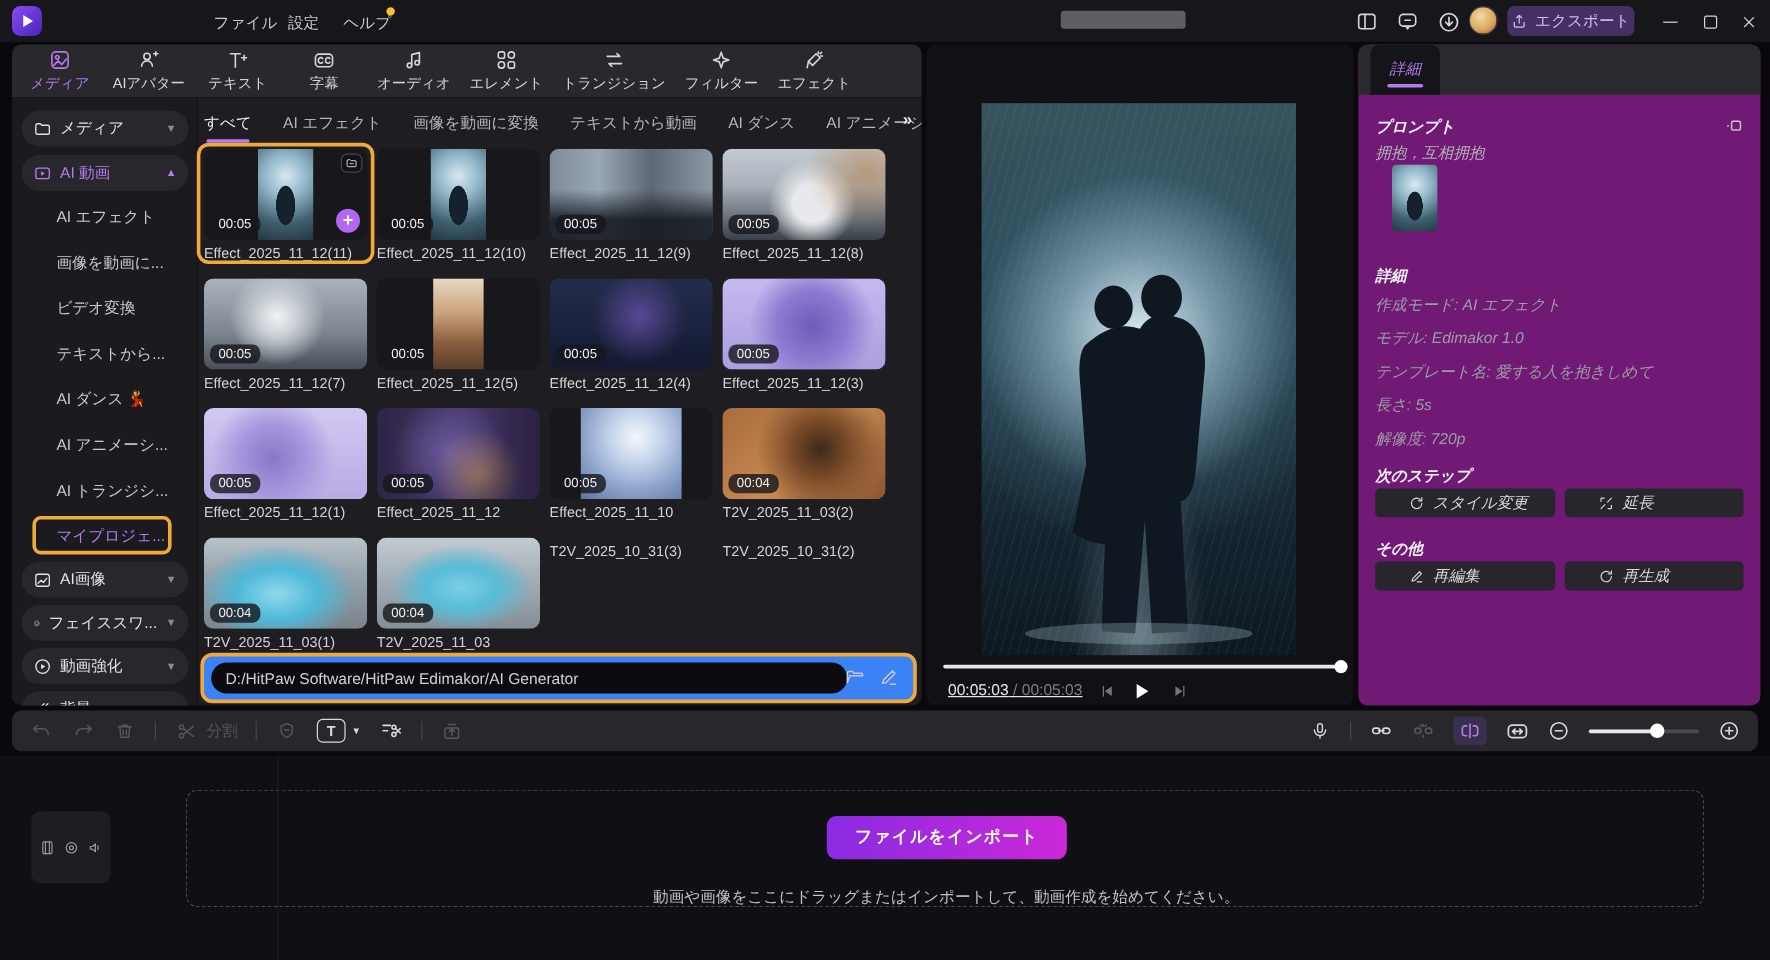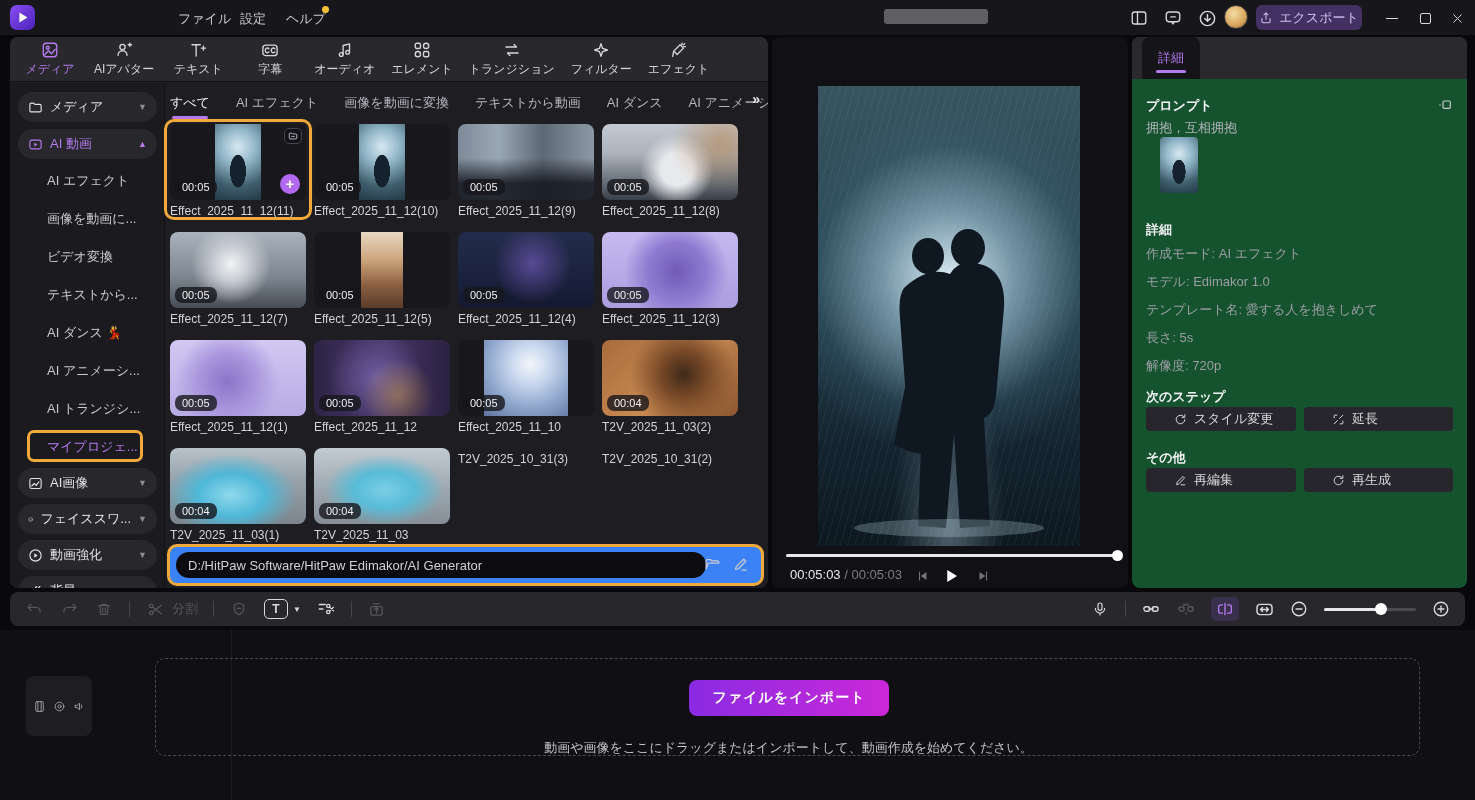--- a/index.html
+++ b/index.html
@@ -18,21 +18,21 @@
   #redacted { position:absolute; left:884px; top:9px; width:104px; height:15px; border-radius:3px; background:#5e5e63; }
   .tb-icon { position:absolute; top:7px; width:22px; height:22px; color:#d6d6da; display:flex; align-items:center; justify-content:center; }
   #avatar { position:absolute; left:1224px; top:5px; width:24px; height:24px; border-radius:50%; background:radial-gradient(circle at 40% 35%, #f2dca4, #d8a45c 60%, #8a5a2e); border:1px solid #3a3a40; }
   #export-btn { position:absolute; left:1256px; top:5px; width:106px; height:25px; border-radius:6px; background:#453064; color:#cfc0ee; display:flex; align-items:center; justify-content:center; gap:6px; font-size:13px; }
   .winctl { position:absolute; top:8px; width:20px; height:20px; display:flex; align-items:center; justify-content:center; color:#d8d8dc; }
 
   
   .panel { position:absolute; border-radius:8px; overflow:hidden; }
   #panel-left   { left:10px;   top:37px; width:758px; height:551px; background:#1d1d22; }
   #panel-player { left:772px;  top:37px; width:356px; height:551px; background:#101015; }
-  #panel-detail { left:1132px; top:37px; width:335px; height:551px; background:#14532d; }
+  #panel-detail { left:1132px; top:37px; width:335px; height:551px; background:#701a75;font-style:italic; }
 
   
   #ribbon { position:absolute; left:0; top:0; width:758px; height:45px; background:#29292d; display:flex; align-items:center; padding-left:8px; gap:8px; border-bottom:1px solid #121216; }
   .rtab { display:flex; flex-direction:column; align-items:center; gap:2px; color:#d6d6da; min-width:64px; padding:2px 4px; cursor:default; }
   .rtab .rlabel { font-size:12px; white-space:nowrap; }
   .rtab.active { color:#b57bee; }
 
   
   #sidebar { position:absolute; left:0; top:46px; width:155px; bottom:0; background:#1a1a1f; border-right:1px solid #101014; }
   .sgroup { position:absolute; left:8px; width:139px; height:30px; border-radius:16px; background:#27272c; display:flex; align-items:center; padding:0 10px; gap:7px; color:#e2e2e6; font-size:13px; white-space:nowrap; }
@@ -85,21 +85,21 @@
 
   
   .phead { position:absolute; left:0; top:0; right:0; height:42px; background:#2a2a2e; display:flex; align-items:center; padding-left:18px; color:#e2e2e6; font-size:13px; }
   #video { position:absolute; left:46px; top:49px; width:262px; height:460px; background:
       radial-gradient(ellipse at 50% 96%, rgba(190,220,235,0.35), rgba(190,220,235,0) 30%),
       radial-gradient(circle at 50% 42%, rgba(228,244,252,0.95) 0%, rgba(160,195,214,0.65) 22%, rgba(70,110,132,0.25) 45%, rgba(0,0,0,0) 60%),
       repeating-linear-gradient(105deg, rgba(255,255,255,0.05) 0 1px, rgba(255,255,255,0) 1px 7px),
       linear-gradient(180deg,#37545f 0%,#24404d 45%,#13232e 80%,#0d1820 100%); }
   #vprog { position:absolute; left:14px; top:517px; width:332px; height:3px; border-radius:2px; background:#e8e8ec; }
   #vknob { position:absolute; right:-5px; top:-4px; width:11px; height:11px; border-radius:50%; background:#fff; }
-  #vtime { position:absolute; left:18px; top:530px; font-size:13px; color:#e8e8ec; white-space:nowrap; }
+  #vtime { position:absolute; left:18px; top:530px; font-size:13px; color:#e8e8ec; white-space:nowrap;text-decoration:underline; }
   #vtime .sep, #vtime .tot { color:#7d7d84; }
   .pctl { position:absolute; top:527px; display:flex; align-items:center; justify-content:center; width:26px; height:24px; }
 
   
   #dtab { position:absolute; left:10px; top:0; width:58px; height:42px; background:#141419; border-radius:8px 8px 0 0; display:flex; align-items:center; justify-content:center; color:#b57bee; font-size:13px; }
   #dtab::after { content:""; position:absolute; bottom:6px; left:14px; width:30px; height:3px; border-radius:2px; background:#b57bee; }
   .dlabel { position:absolute; left:14px; color:#f0f0f3; font-size:13px; font-weight:bold; white-space:nowrap; }
   .dtext  { position:absolute; left:14px; color:#9d9da5; font-size:13px; white-space:nowrap; }
   #dthumb { position:absolute; left:28px; top:100px; width:38px; height:56px; border-radius:4px; }
   .dbtn { position:absolute; height:24px; border-radius:4px; background:#26262c; color:#d8d8dc; font-size:13px; display:flex; align-items:center; padding-left:28px; gap:7px; white-space:nowrap; }

